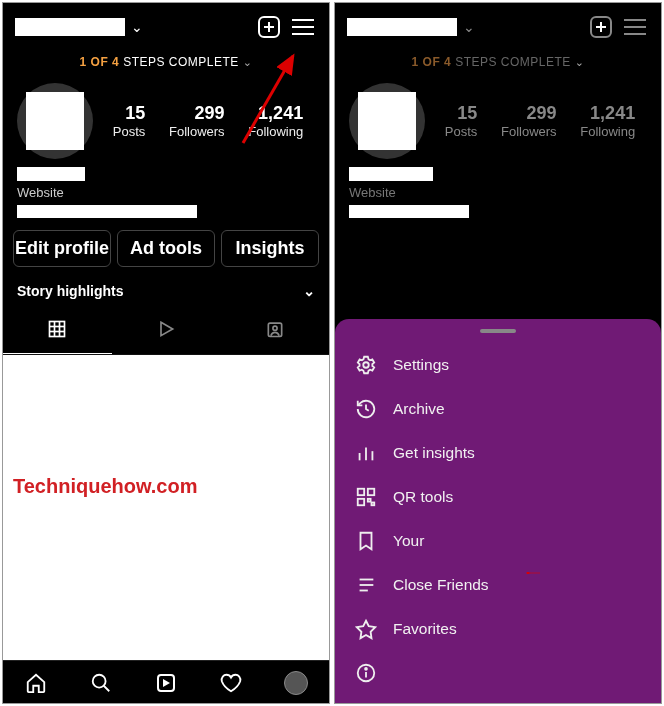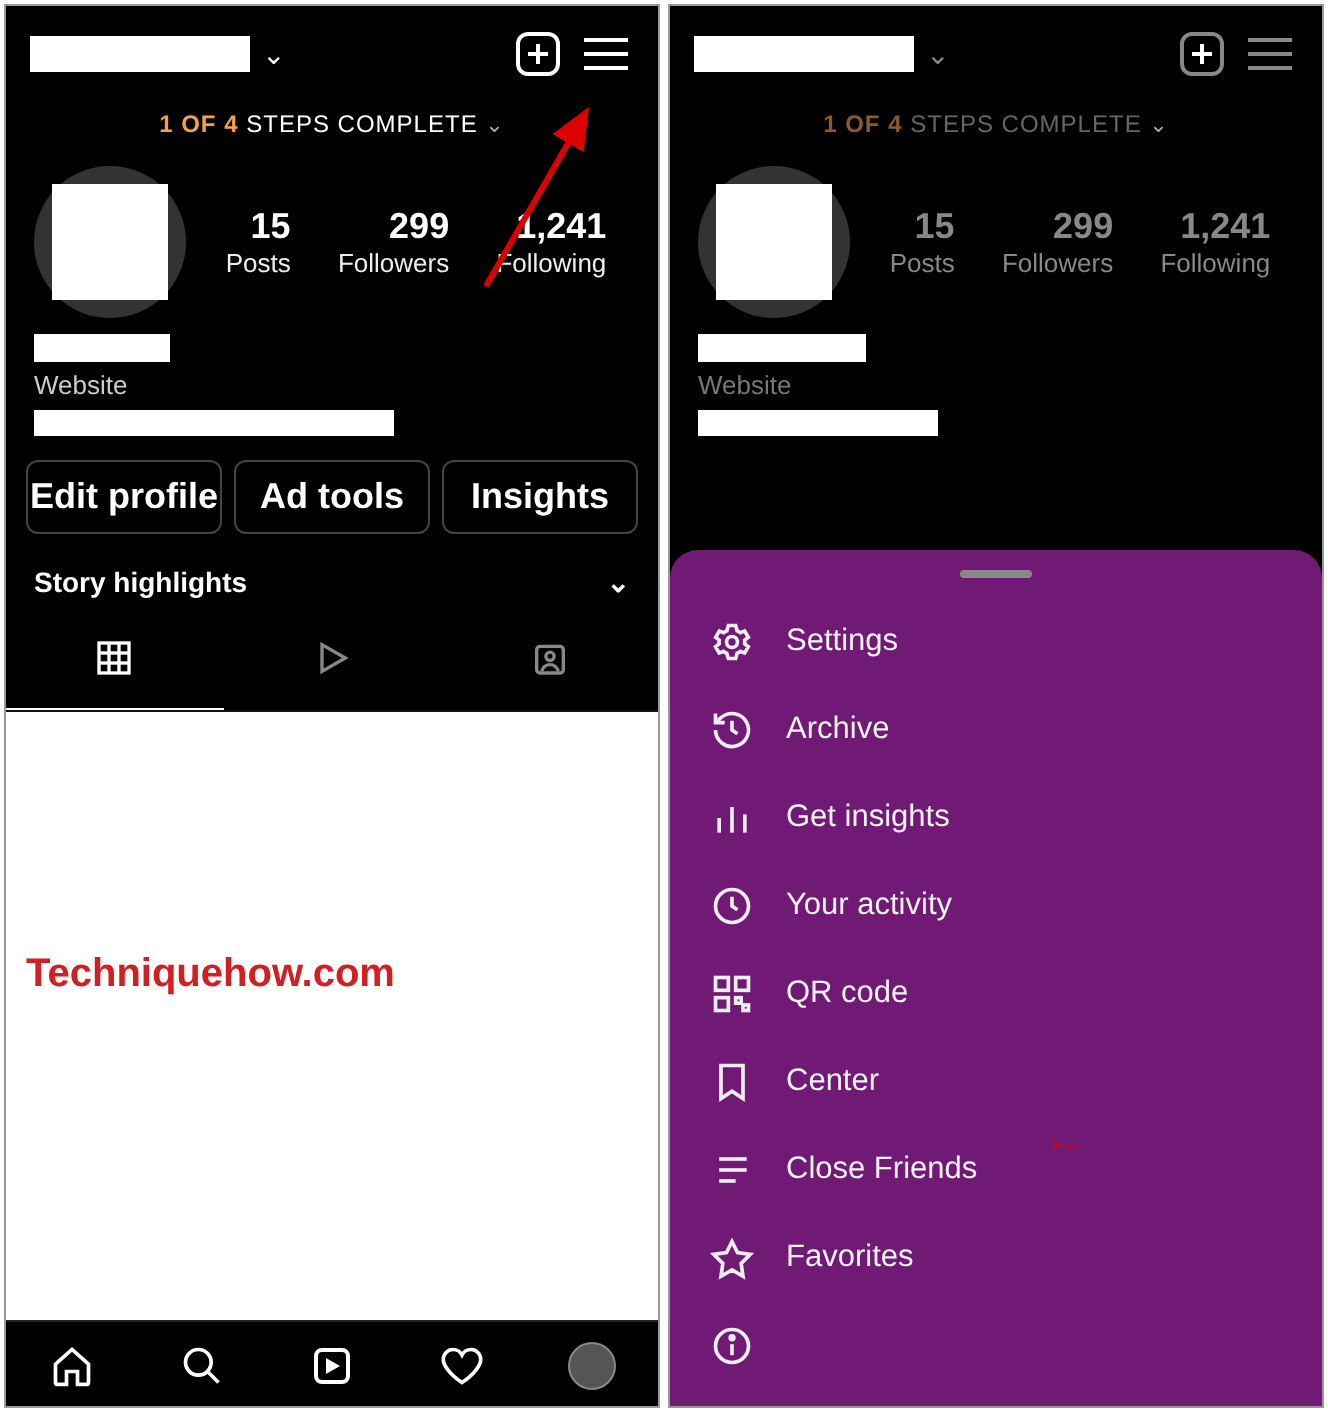--- a/index.html
+++ b/index.html
@@ -393,50 +393,41 @@
       <div class="mi-icon">
         <svg width="22" height="22" viewBox="0 0 24 24" fill="none" stroke="#eee" stroke-width="2">
             <line x1="5" y1="20" x2="5" y2="12"></line>
             <line x1="12" y1="20" x2="12" y2="6"></line>
             <line x1="19" y1="20" x2="19" y2="10"></line>
           </svg>
       </div>
       <span>Get insights</span>
     </div>
 
-    <div class="menu-item">
-      <div class="mi-icon">
-        <svg width="22" height="22" viewBox="0 0 24 24" fill="none" stroke="#eee" stroke-width="2">
-            <circle cx="12" cy="12" r="9"></circle>
-            <polyline points="12 7 12 12 15 14"></polyline>
-          </svg>
-      </div>
-      <span>Your activity</span>
-    </div>
 
     <div class="menu-item">
       <div class="mi-icon">
         <svg width="22" height="22" viewBox="0 0 24 24" fill="none" stroke="#eee" stroke-width="2">
             <rect x="3" y="3" width="7" height="7"></rect>
             <rect x="14" y="3" width="7" height="7"></rect>
             <rect x="3" y="14" width="7" height="7"></rect>
             <rect x="14" y="14" width="3" height="3"></rect>
             <rect x="18" y="18" width="3" height="3"></rect>
           </svg>
       </div>
-      <span>QR code</span>
+      <span>QR tools</span>
     </div>
 
     <div class="menu-item">
       <div class="mi-icon">
         <svg width="22" height="22" viewBox="0 0 24 24" fill="none" stroke="#eee" stroke-width="2">
             <path d="M6 3h12v18l-6-4-6 4z"></path>
           </svg>
       </div>
-      <span>Center</span>
+      <span>Your</span>
     </div>
 
     <div class="menu-item" style="position:relative">
       <div class="mi-icon">
         <svg width="22" height="22" viewBox="0 0 24 24" fill="none" stroke="#eee" stroke-width="2">
             <line x1="5" y1="6" x2="20" y2="6"></line>
             <line x1="5" y1="12" x2="20" y2="12"></line>
             <line x1="5" y1="18" x2="14" y2="18"></line>
             <polygon points="18,15 19,18 22,18 19.5,19.5 20.5,22 18,20.5 15.5,22 16.5,19.5 14,18 17,18" fill="#eee" stroke="none" transform="scale(0)"></polygon>
           </svg>

